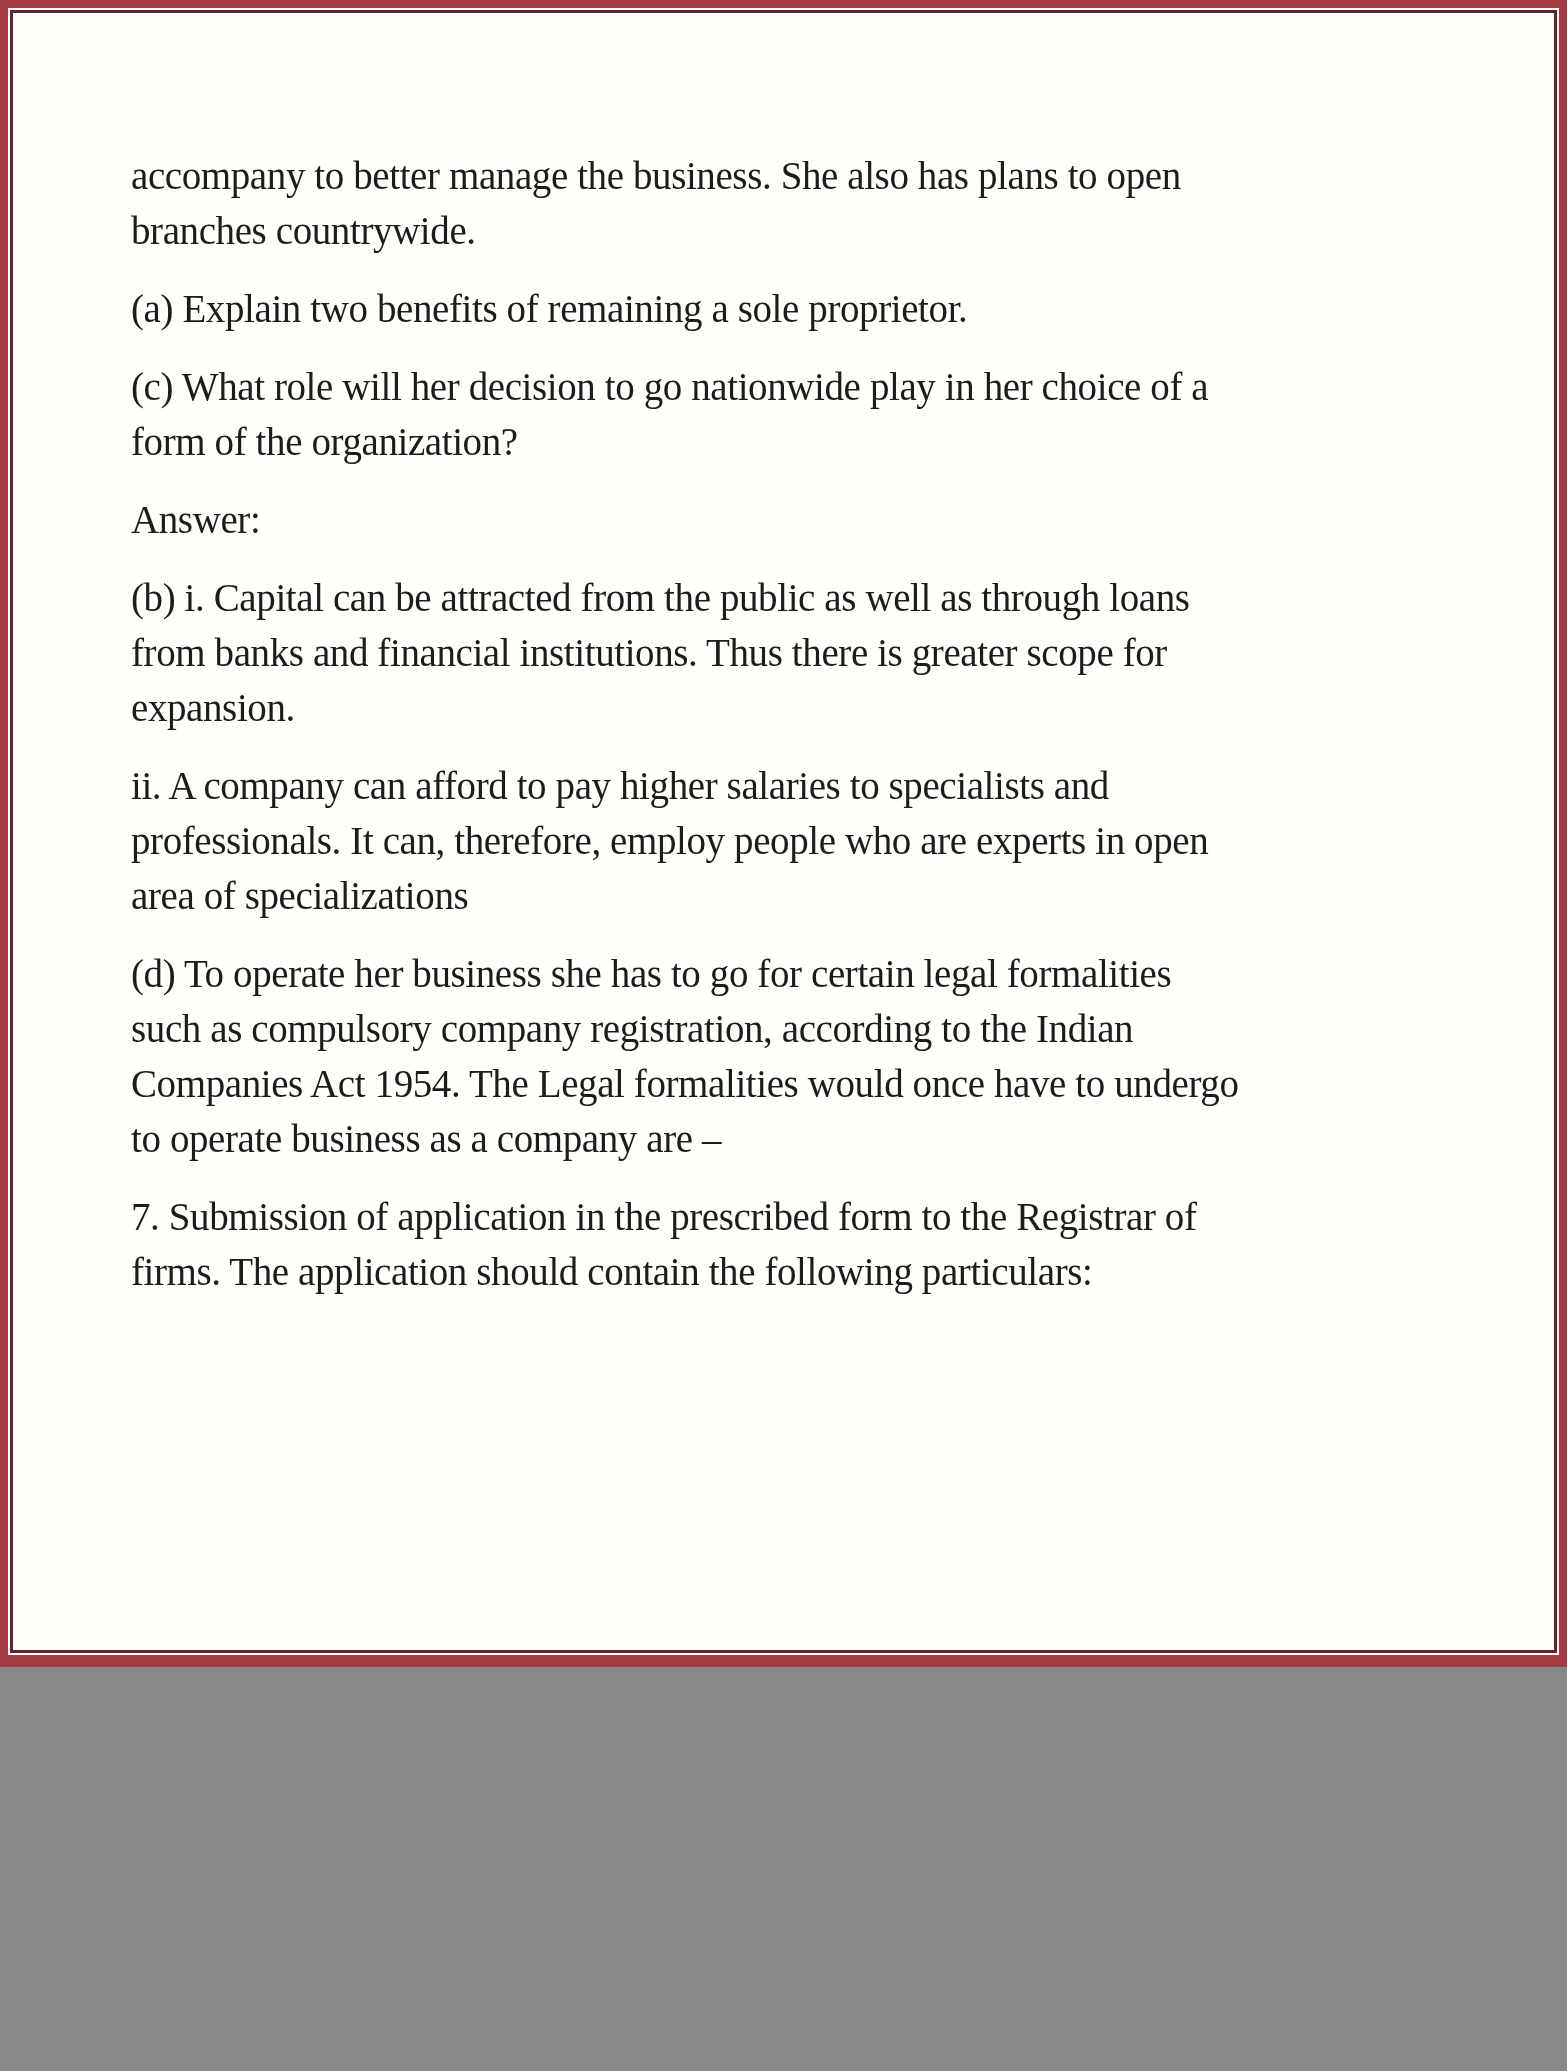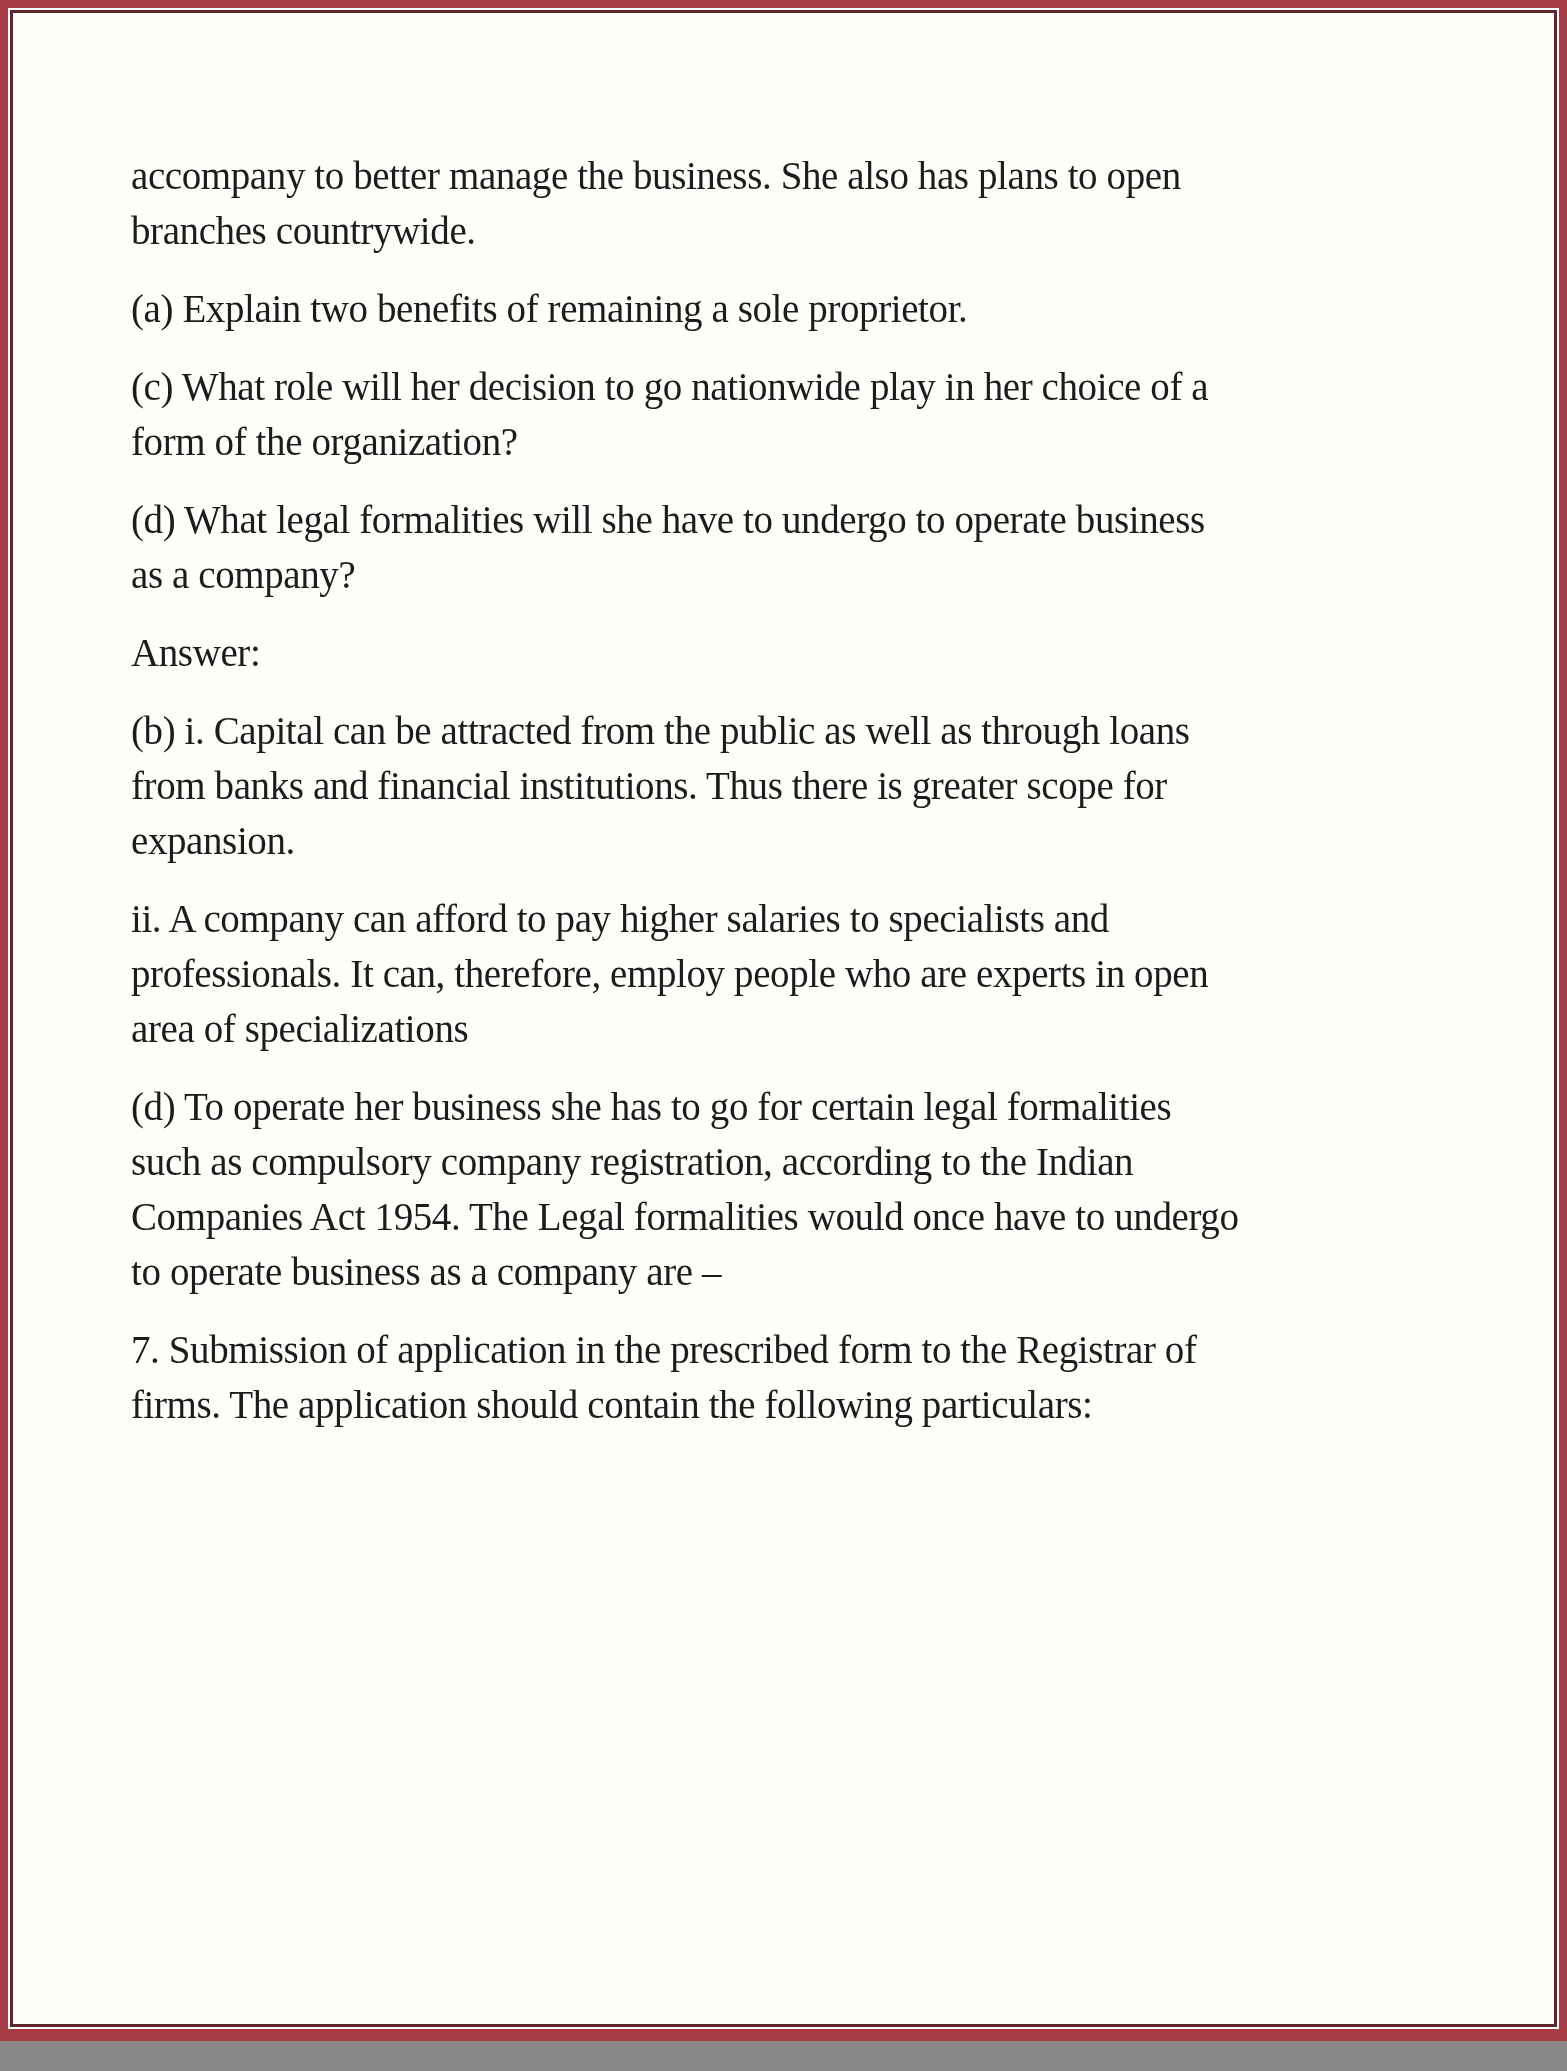--- a/index.html
+++ b/index.html
@@ -6,21 +6,21 @@
     --border_outer:#a73b44;
     --border_inner:#5e262b;
     --page_bg:#fffefb;
     --text_color:#1c1c1c;
   }
   *{margin:0;padding:0;box-sizing:border-box;}
   html,body{background:#888;}
   .canvas{
     position:relative;
     width:1567px;
-    height:2041px;
+    height:1667px;
     background:var(--border_outer);
     overflow:hidden;
     font-family:"Liberation Serif","DejaVu Serif",serif;
   }
   .page{
     position:absolute;
     left:10px;
     top:10px;
     right:10px;
     bottom:14px;
@@ -47,22 +47,20 @@
 <body>
 
 <div class="canvas">
   <div class="page">
     <div class="page-content">
       <p class="para">accompany to better manage the business. She also has plans to open
 branches countrywide.</p>
       <p class="para">(a) Explain two benefits of remaining a sole proprietor.</p>
       <p class="para">(c) What role will her decision to go nationwide play in her choice of a
 form of the organization?</p>
-      <p class="para">(d) What legal formalities will she have to undergo to operate business
-as a company?</p>
       <p class="para">Answer:</p>
       <p class="para">(b) i. Capital can be attracted from the public as well as through loans
 from banks and financial institutions. Thus there is greater scope for
 expansion.</p>
       <p class="para">ii. A company can afford to pay higher salaries to specialists and
 professionals. It can, therefore, employ people who are experts in open
 area of specializations</p>
       <p class="para">(d) To operate her business she has to go for certain legal formalities
 such as compulsory company registration, according to the Indian
 Companies Act 1954. The Legal formalities would once have to undergo

